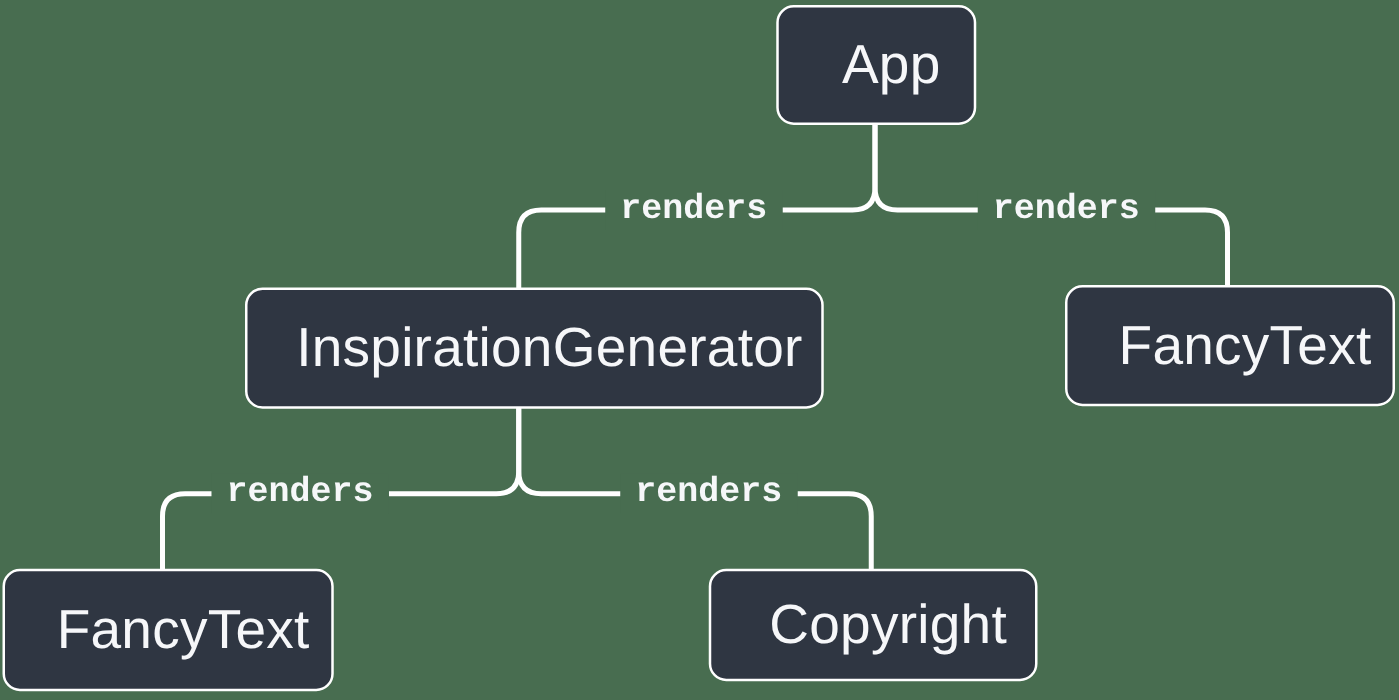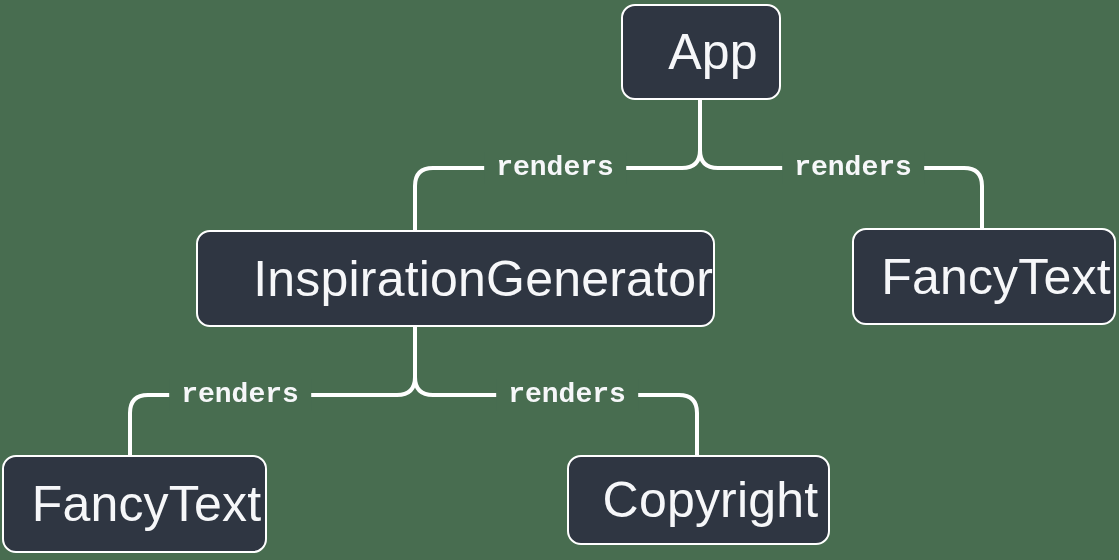--- a/index.html
+++ b/index.html
@@ -37,28 +37,28 @@
   }
   .node {
     position: absolute;
     display: flex;
     align-items: center;
     justify-content: center;
     background: var(--node-fill);
     border: 2.5px solid var(--node-border);
     border-radius: 14px;
     color: var(--text);
-    font-size: 50px;
+    font-size: 44px;
     font-weight: 500;
     letter-spacing: 0.2px;
     text-align: center;
     padding-left: 24px;
   }
   .node-app                  { left: 621px; top: 4px;   width: 160px; height: 96px; }
-  .node-inspiration          { left: 196px; top: 230px; width: 519px; height: 97px; justify-content: flex-end; }
+  .node-inspiration          { left: 196px; top: 230px; width: 463px; height: 97px; }
   .node-fancy-top            { left: 852px; top: 228px; width: 264px; height: 97px; }
   .node-fancy-bottom         { left: 2px;   top: 455px; width: 265px; height: 98px; }
   .node-copyright            { left: 567px; top: 455px; width: 263px; height: 90px; }
   .edge-label {
     position: absolute;
     transform: translate(-50%, -50%);
     background: var(--page-bg);
     color: var(--text);
     font-size: 28px;
     font-weight: 600;

